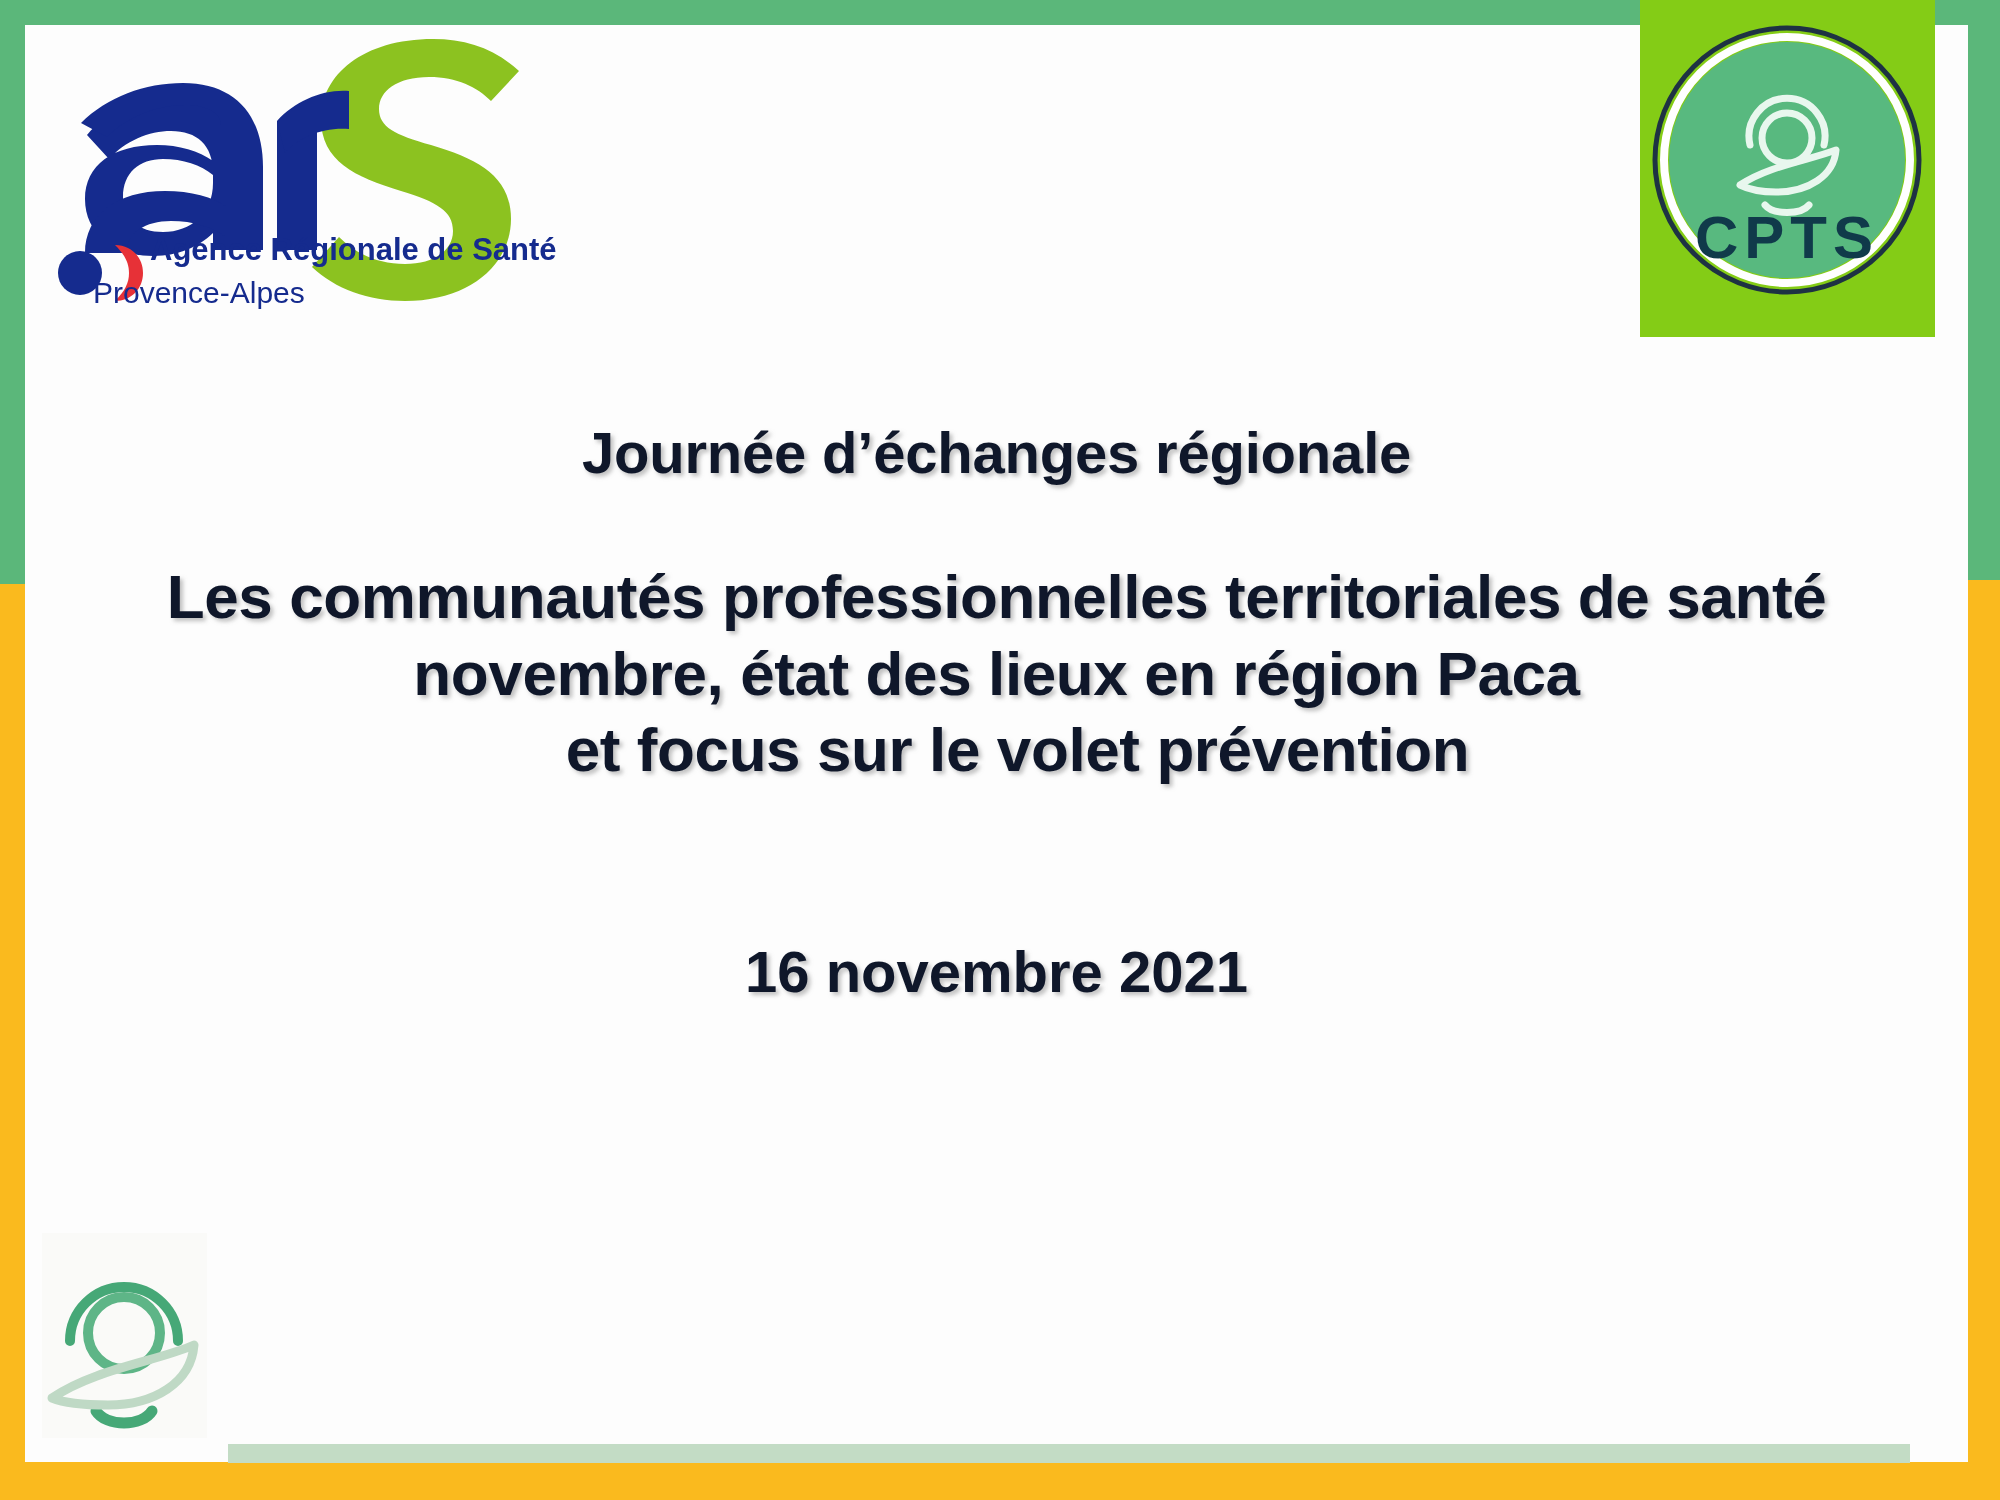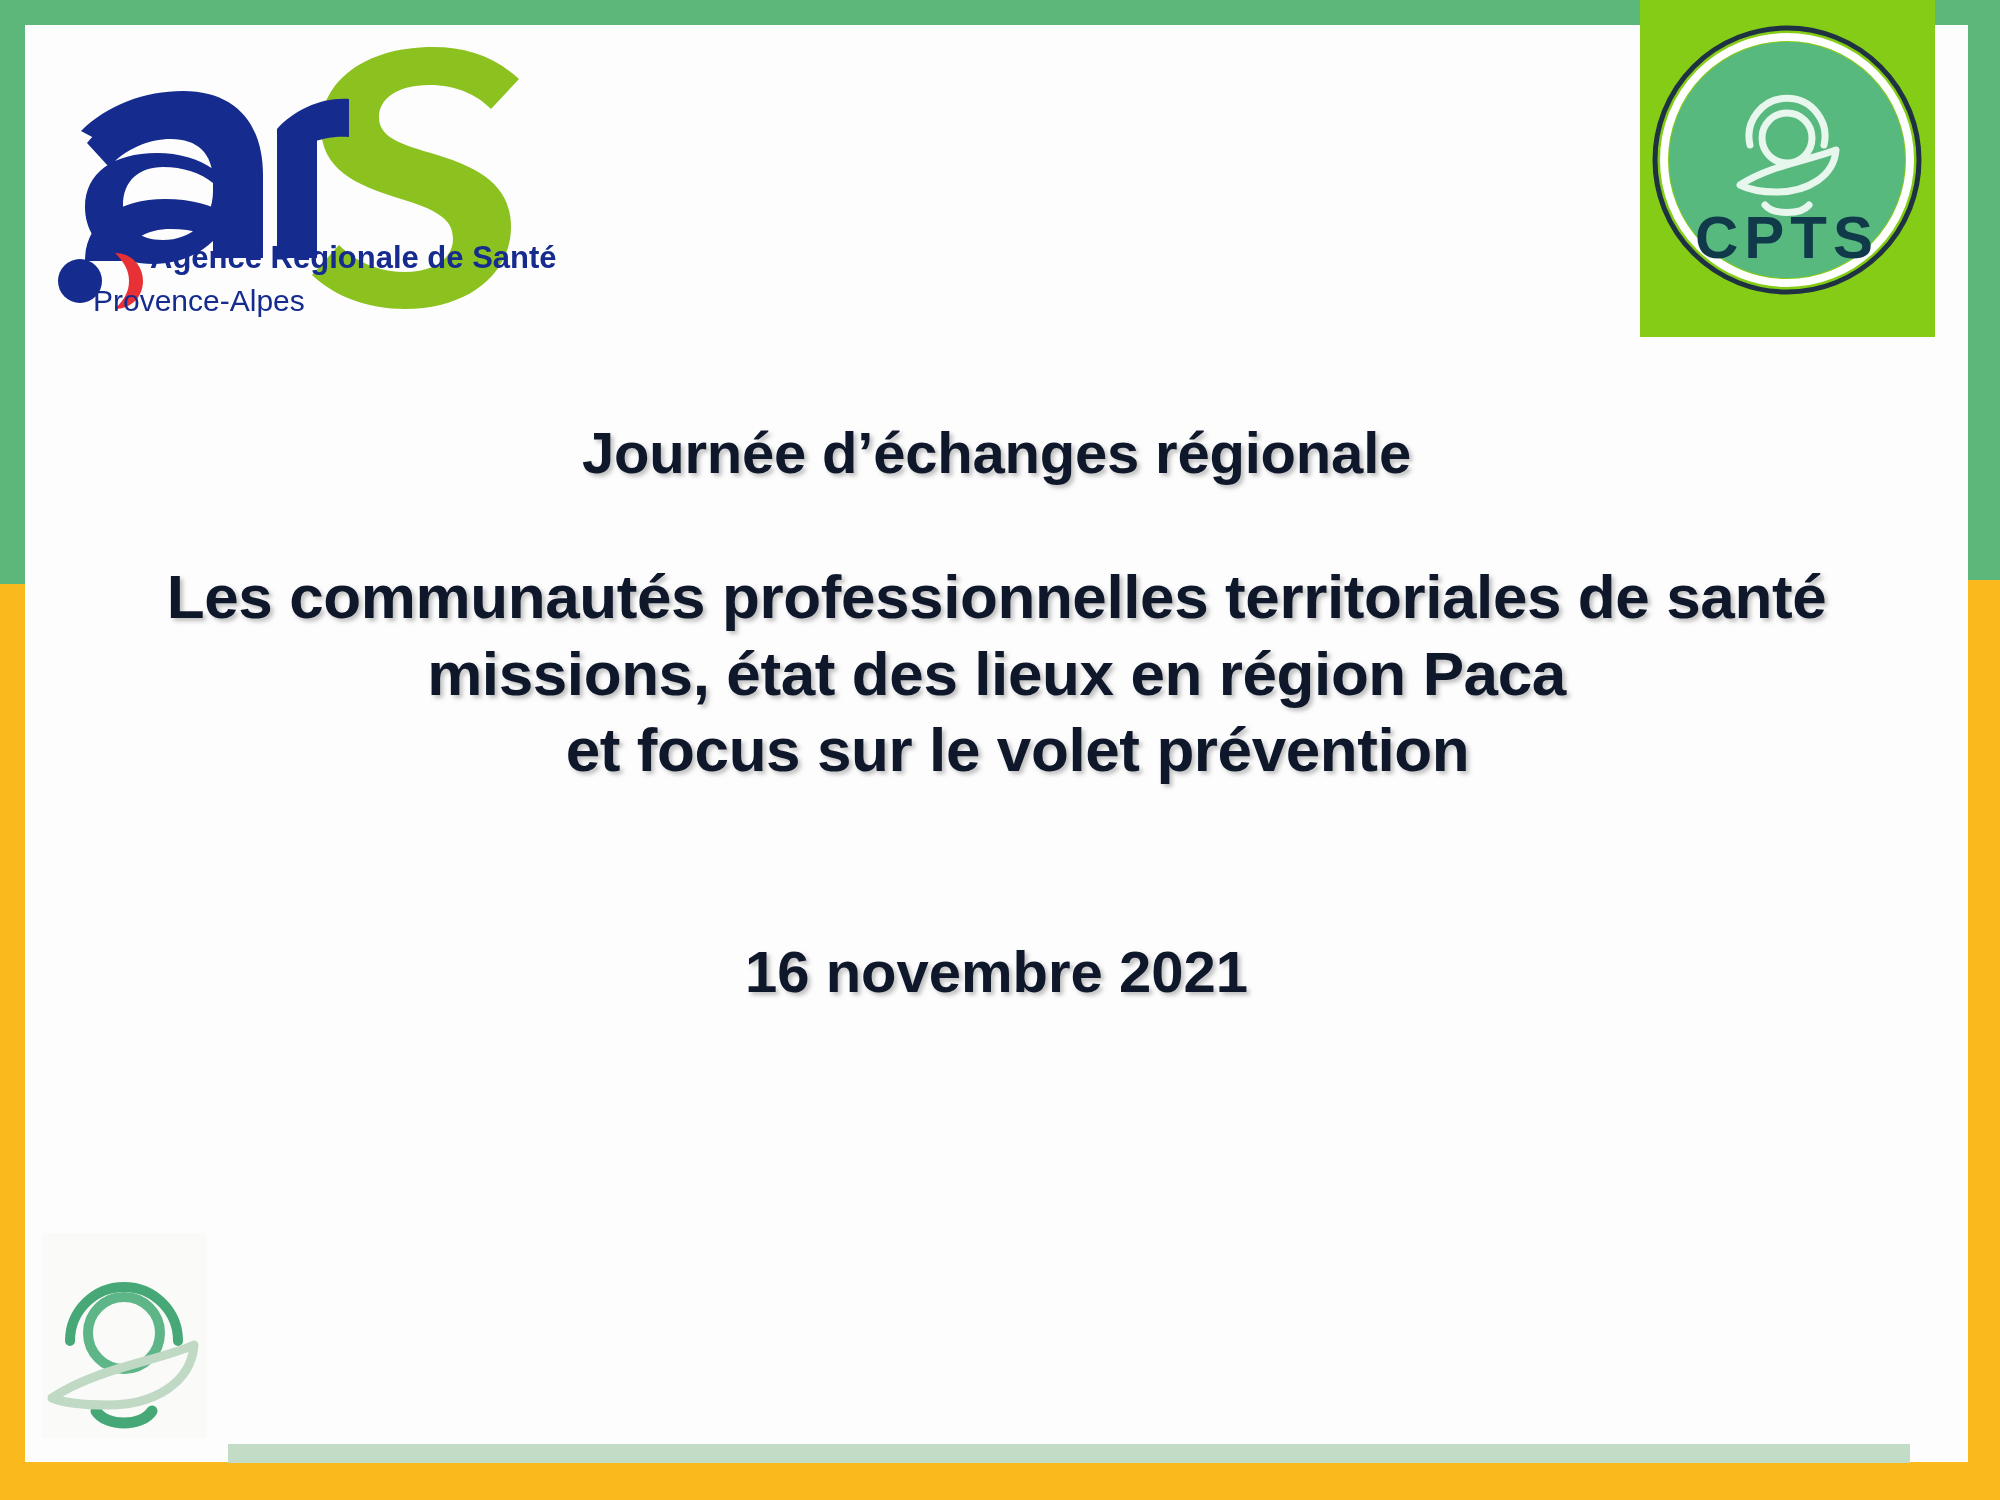--- a/index.html
+++ b/index.html
@@ -64,21 +64,20 @@
     background: #FDFDFD;
   }
 
   
   .ars-logo {
     position: absolute;
     left: 45px;
     top: 25px;
     width: 540px;
     height: 290px;
-    margin-top: 8px;
   }
   .ars-logo svg { display: block; }
 
   
   .cpts-badge {
     position: absolute;
     left: 1640px;
     top: 0px;
     width: 295px;
     height: 337px;
@@ -204,21 +203,21 @@
       <path d="M100 185 C128 166 170 160 196 150 C194 176 168 192 136 192 C120 192 108 189 100 185 Z" fill="none" stroke="#E8F7EE" stroke-width="7" stroke-linejoin="round"></path>
       <text x="147" y="258" text-anchor="middle" font-family="'Liberation Sans', sans-serif" font-size="60" font-weight="bold" fill="#103A4A" letter-spacing="6">CPTS</text>
     </svg>
   </div>
 
   <div class="text-block">
     <div class="line-title">Journée d’échanges régionale</div>
     <div class="spacer-a"></div>
     <div class="body-lines">
       <span class="l1">Les communautés professionnelles territoriales de santé</span>
-      <span class="l3">missions, état des lieux en région Paca</span>
+      <span class="l3">novembre, état des lieux en région Paca</span>
       <span class="l4">et focus sur le volet prévention</span>
     </div>
     <div class="spacer-b"></div>
     <div class="line-date">16 novembre 2021</div>
   </div>
 
   <div class="pin-footer">
     <svg width="165" height="205" viewBox="0 0 165 205" xmlns="http://www.w3.org/2000/svg">
       <path d="M28 108 A54 54 0 1 1 136 108" fill="none" stroke="#46A877" stroke-width="10" stroke-linecap="round"></path>
       <circle cx="82" cy="100" r="36" fill="none" stroke="#5EB587" stroke-width="10"></circle>

